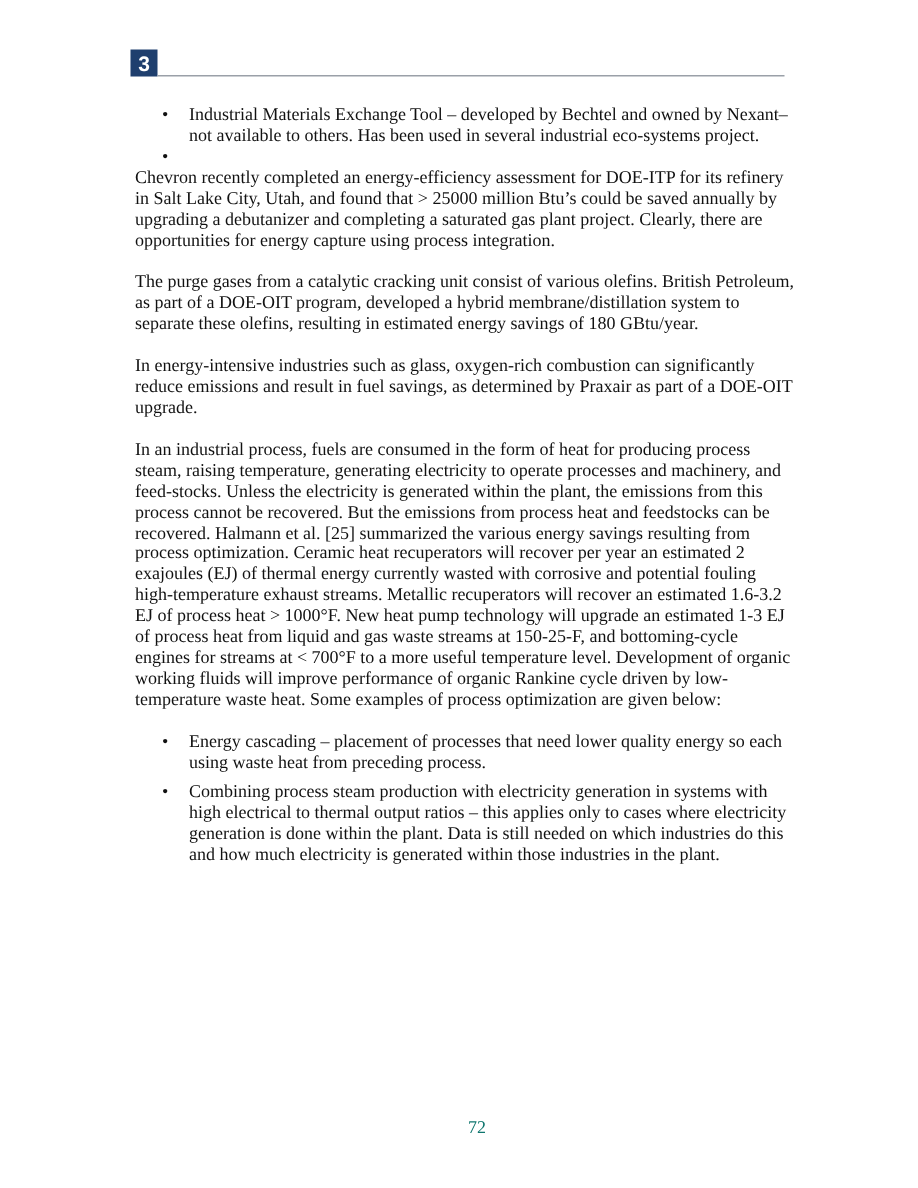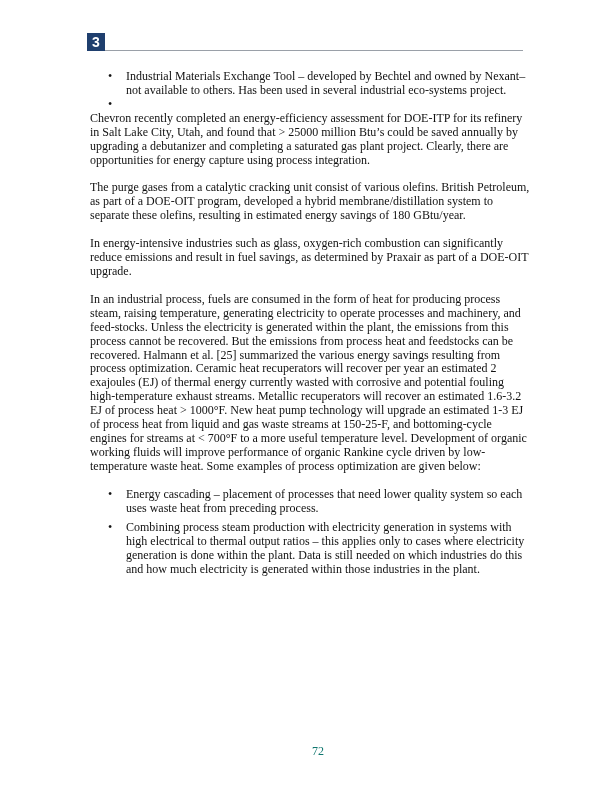--- a/index.html
+++ b/index.html
@@ -46,21 +46,21 @@
     </ul>
 
     <p class="para">Chevron recently completed an energy-efficiency assessment for DOE-ITP for its refinery in Salt Lake City, Utah, and found that &gt; 25000 million Btu’s could be saved annually by upgrading a debutanizer and completing a saturated gas plant project.  Clearly, there are opportunities for energy capture using process integration.</p>
     <p class="para">The purge gases from a catalytic cracking unit consist of various olefins.  British Petroleum, as part of a DOE-OIT program, developed a hybrid membrane/distillation system to separate these olefins, resulting in estimated energy savings of 180 GBtu/year.</p>
     <p class="para">In energy-intensive industries such as glass, oxygen-rich combustion can significantly reduce emissions and result in fuel savings, as determined by Praxair as part of a DOE-OIT upgrade.</p>
     <p class="para">In an industrial process, fuels are consumed in the form of heat for producing process steam, raising temperature, generating electricity to operate processes and machinery, and feed-stocks.  Unless the electricity is generated within the plant, the emissions from this process cannot be recovered.  But the emissions from process heat and feedstocks can be recovered.  Halmann et al. [25] summarized the various energy savings resulting from process optimization.  Ceramic heat recuperators will recover per year an estimated 2 exajoules (EJ) of thermal energy currently wasted with corrosive and potential fouling high-temperature exhaust streams.  Metallic recuperators will recover an estimated 1.6-3.2 EJ of process heat &gt; 1000°F.  New heat pump technology will upgrade an estimated 1-3 EJ of process heat from liquid and gas waste streams at 150-25-F, and bottoming-cycle engines for streams at &lt; 700°F to a more useful temperature level.  Development of organic working fluids will improve performance of organic Rankine cycle driven by low-temperature waste heat.  Some examples of process optimization are given below:</p>
 
     <ul class="bullets spaced">
       <li>
         <span class="dot">•</span>
-        <span>Energy cascading – placement of processes that need lower quality system so each uses waste heat from preceding process.</span>
+        <span>Energy cascading – placement of processes that need lower quality energy so each using waste heat from preceding process.</span>
       </li>
       <li>
         <span class="dot">•</span>
         <span>Combining process steam production with electricity generation in systems with high electrical to thermal output ratios – this applies only to cases where electricity generation is done within the plant.  Data is still needed on which industries do this and how much electricity is generated within those industries in the plant.</span>
       </li>
     </ul>
   </div>
 
   <div class="page-num">72</div>
 </div>

